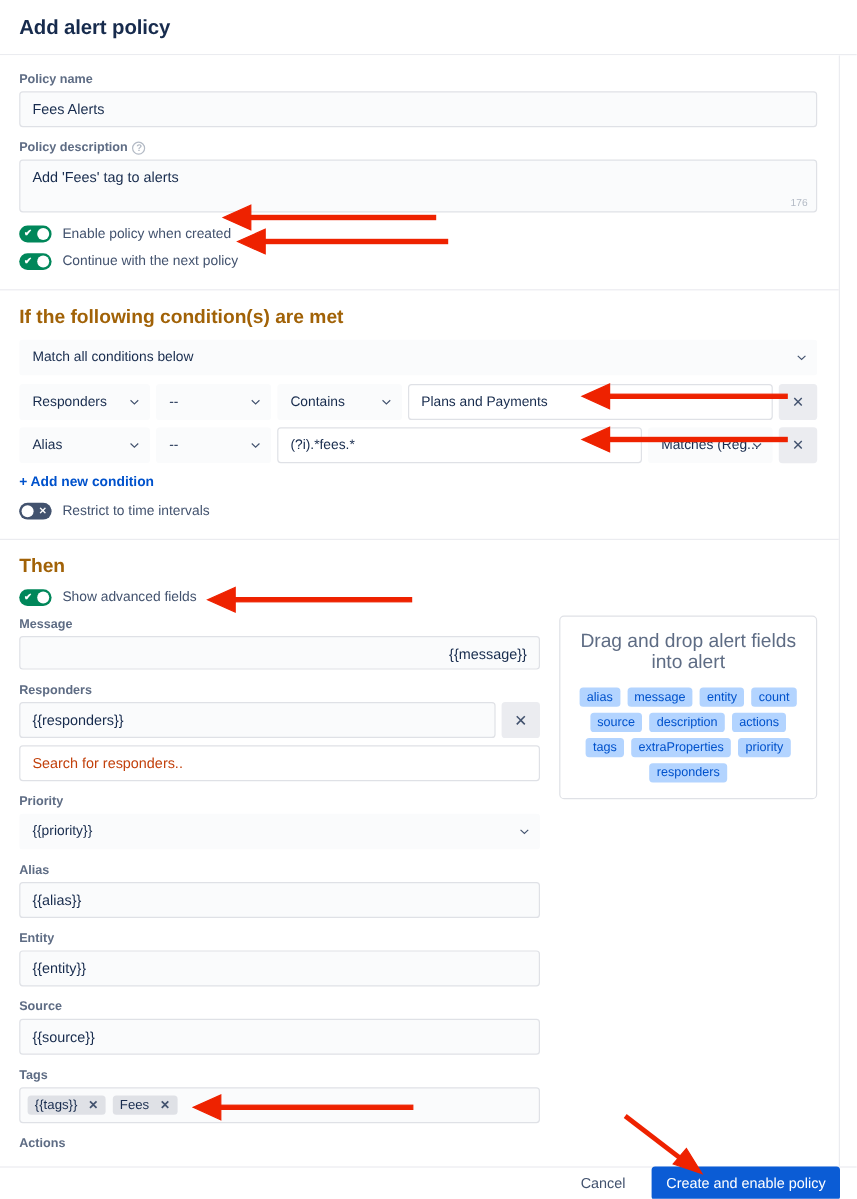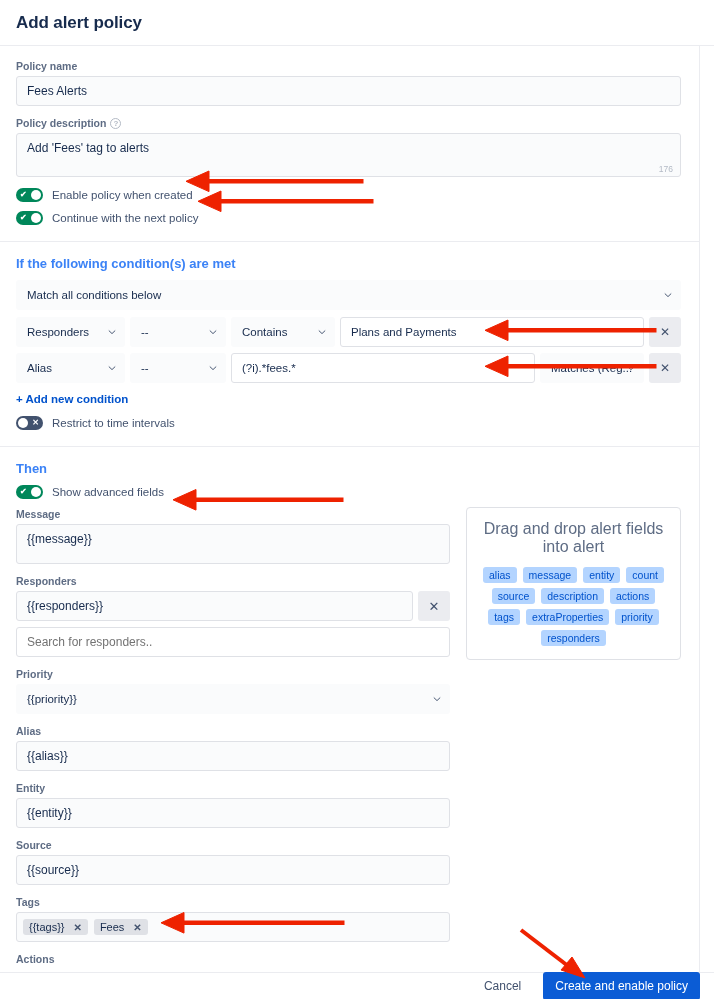--- a/index.html
+++ b/index.html
@@ -92,21 +92,21 @@
   .toggle .mark {
     font-size:8px; color:#fff; font-weight:700;
     position:absolute; line-height:14px;
   }
   .toggle.on .mark { left:4px; }
   .toggle.off .mark { right:4px; }
   .toggle-label { font-size:11.5px; color:#42526E; }
 
   
   .section-heading {
-    font-size:13px; font-weight:700; color:#3b82f6;
+    font-size:16px; font-weight:700; color:#a16207;
     margin-bottom:9px;
   }
   .select {
     height:30px;
     background:#FAFBFC;
     border:1px solid transparent;
     border-radius:3px;
     font-size:11.5px; color:#172B4D;
     padding:0 22px 0 10px;
     display:flex; align-items:center;
@@ -159,21 +159,21 @@
   }
 
   .resp-row { display:flex; gap:5px; align-items:center; }
   .resp-row .input { flex:1; }
   .resp-x {
     width:32px; height:30px; flex:none;
     background:#EBECF0; border-radius:3px;
     display:flex; align-items:center; justify-content:center;
     color:#42526E; font-size:13px;
   }
-  .placeholder { color:#737373; }
+  .placeholder { color:#c2410c; }
 
   .tags-input {
     width:100%; min-height:30px;
     background:#FAFBFC;
     border:1px solid #DFE1E6;
     border-radius:3px;
     padding:4px 6px;
     display:flex; gap:6px; align-items:center;
   }
   .tag-chip {
@@ -337,21 +337,21 @@
         <div class="toggle-row" style="margin-top:0;margin-bottom:9px;">
           <div class="toggle on">
             <span class="mark">✔</span>
             <span class="knob"></span>
           </div>
           <div class="toggle-label">Show advanced fields</div>
         </div>
 
         <div class="field-block">
           <div class="field-label">Message</div>
-          <div class="textarea" style="height:40px;">{{message}}</div>
+          <div class="textarea" style="height:28px;text-align:right;">{{message}}</div>
         </div>
 
         <div class="field-block">
           <div class="field-label">Responders</div>
           <div class="resp-row">
             <div class="input">{{responders}}</div>
             <div class="resp-x">✕</div>
           </div>
           <div class="input white placeholder" style="margin-top:6px;">Search for responders..</div>
         </div>

